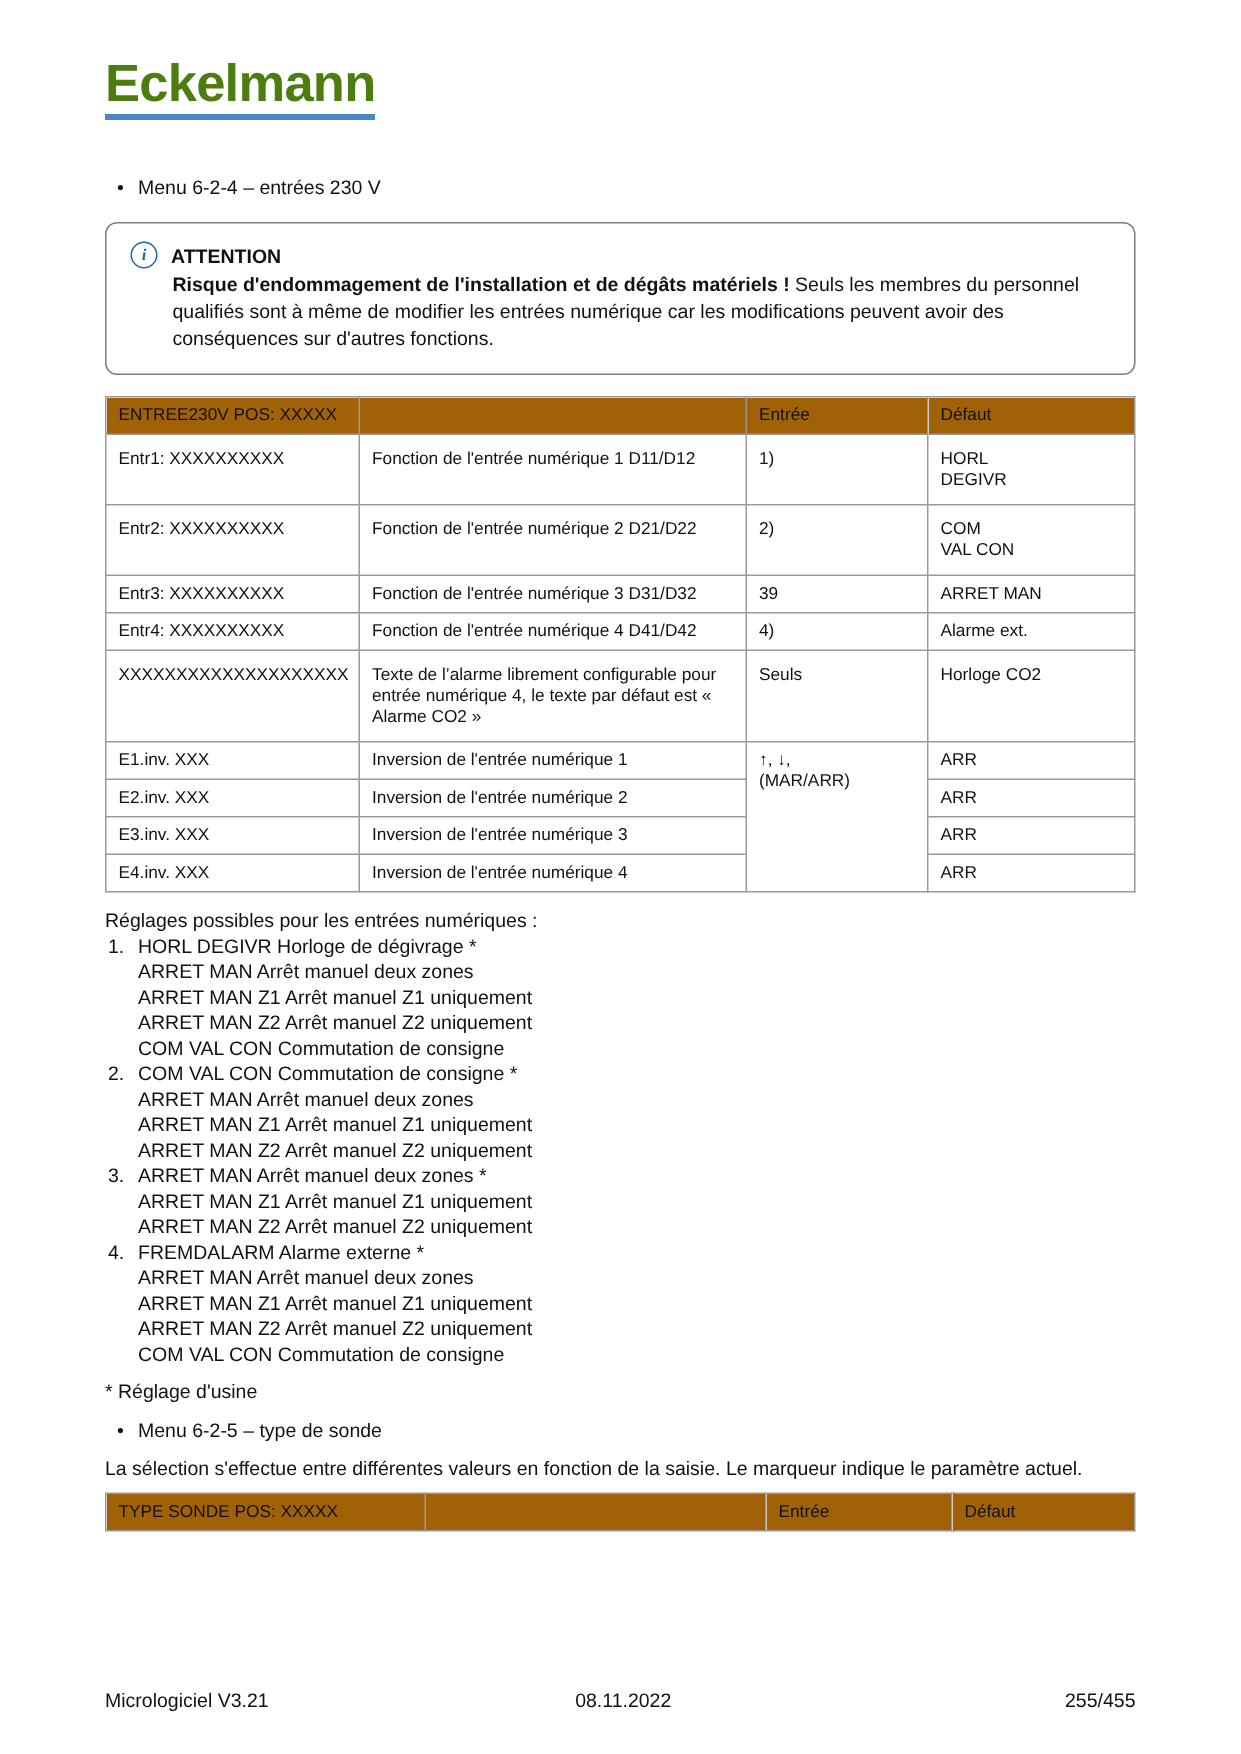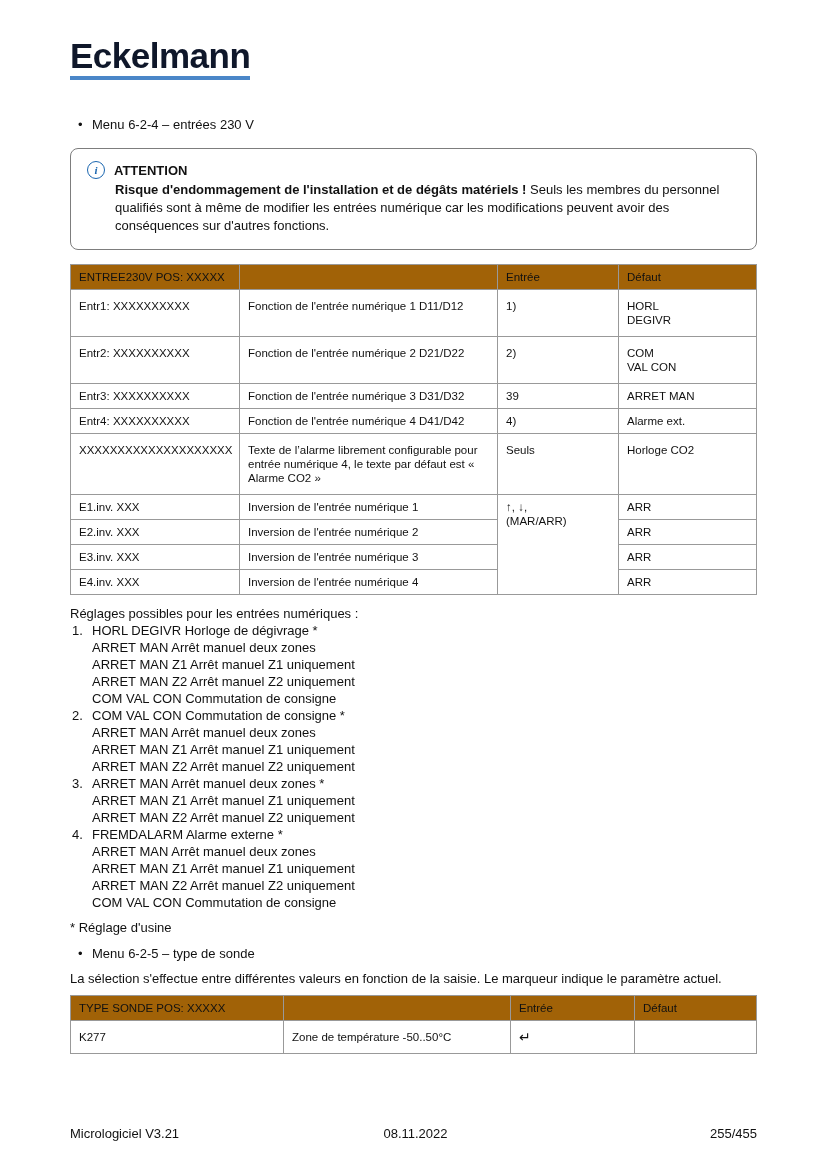--- a/index.html
+++ b/index.html
@@ -12,21 +12,21 @@
     overflow:hidden;
     box-sizing:border-box;
   }
   .content{position:absolute;left:70px;right:70px;top:0;}
 
   
   .logo-wrap{margin-top:38px;}
   .logo-text{
     display:inline-block;
     font-size:35px;font-weight:bold;
-    color:#0f172a;letter-spacing:-0.5px;
+    color:#4d7c0f;letter-spacing:-0.5px;
     border-bottom:4px solid #4a86c8;
     padding-bottom:3px;line-height:1.0;
   }
 
   
   .bullet-line{display:flex;font-size:13px;line-height:17px;margin:0 0 0 8px;}
   .bullet-line .bullet{width:14px;flex:0 0 14px;}
   .mt-bullet1{margin-top:36px;}
   .mt-bullet2{margin-top:10px;}
 
@@ -248,26 +248,20 @@
         </colgroup>
       <thead>
         <tr>
           <th>TYPE SONDE POS: XXXXX</th>
           <th></th>
           <th>Entrée</th>
           <th>Défaut</th>
         </tr>
       </thead>
       <tbody>
-        <tr class="tall-row">
-          <td class="cell-mid"><span>K277</span><span class="check-raised"></span></td>
-          <td class="cell-mid">Zone de température -50..50°C</td>
-          <td class="cell-mid enter-glyph">↵</td>
-          <td class="cell-mid check-cell"></td>
-        </tr>
       </tbody>
     </table>
 
   </div>
 
   <div class="footer">
     <span>Micrologiciel V3.21</span>
     <span class="center">08.11.2022</span>
     <span class="right">255/455</span>
   </div>

